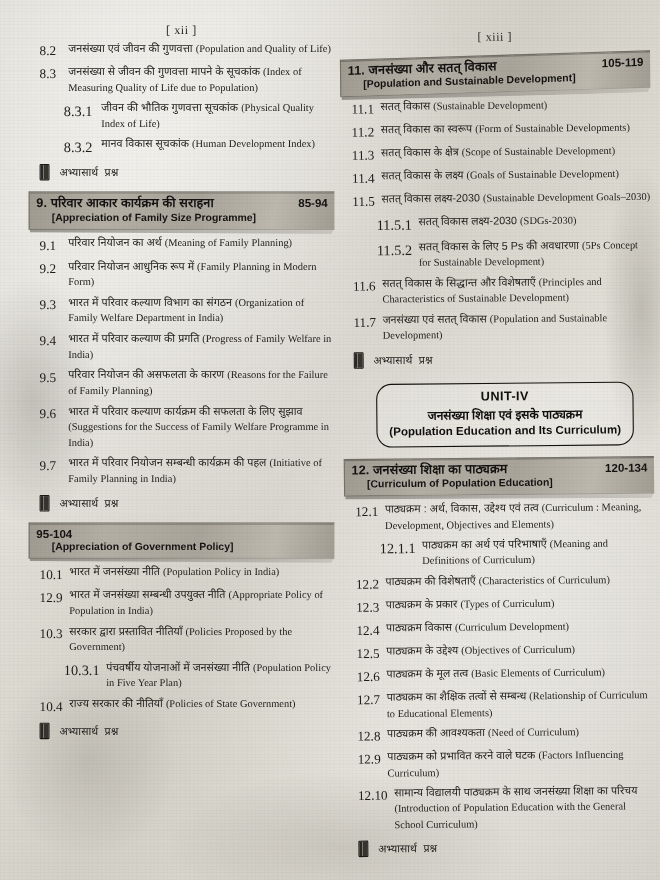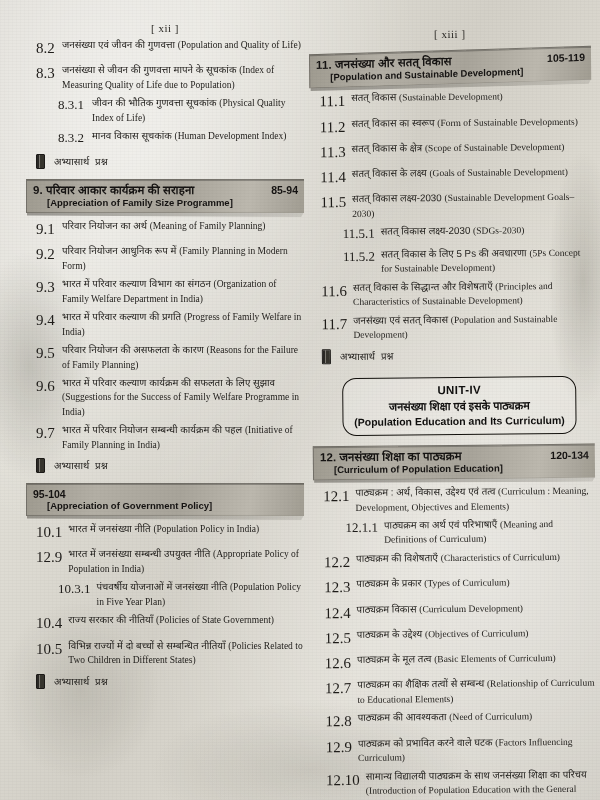--- a/index.html
+++ b/index.html
@@ -68,21 +68,21 @@
 
   
   ul.entries{list-style:none;margin:0;padding:0;}
   .entry{
     display:flex;gap:6px;align-items:flex-start;
     font-size:10px;line-height:1.42;color:#201e1b;
     margin:4px 0 0 0;
   }
   .entry .num{
     flex:0 0 auto;min-width:20px;text-align:left;
-    font-family:"Liberation Serif",serif;font-size:15px;
+    font-family:"Liberation Serif",serif;font-size:12px;
   }
   .entry .txt{flex:1 1 auto;}
   .hi{font-family:"Liberation Sans",sans-serif;font-size:9.8px;}
   .en{font-family:"Liberation Serif",serif;font-size:9.5px;}
 
   .lvl1{margin-left:10px;}
   .lvl2{margin-left:32px;}
   .lvl2 .num{min-width:28px;font-size:13px;}
 
   .exercise{
@@ -194,31 +194,31 @@
       </div>
       <ul class="entries">
         <li class="entry lvl1">
           <span class="num">10.1</span>
           <span class="txt"><span class="hi">भारत में जनसंख्या नीति </span><span class="en">(Population Policy in India)</span></span>
         </li>
         <li class="entry lvl1">
           <span class="num">12.9</span>
           <span class="txt"><span class="hi">भारत में जनसंख्या सम्बन्धी उपयुक्त नीति </span><span class="en">(Appropriate Policy of Population in India)</span></span>
         </li>
+        <li class="entry lvl1">
+          <span class="num">10.3</span>
+          <span class="txt"><span class="hi">सरकार द्वारा प्रस्तावित नीतियाँ </span><span class="en">(Policies Proposed by the Government)</span></span>
+        </li>
         <li class="entry lvl2">
           <span class="num">10.3.1</span>
           <span class="txt"><span class="hi">पंचवर्षीय योजनाओं में जनसंख्या नीति </span><span class="en">(Population Policy in Five Year Plan)</span></span>
         </li>
         <li class="entry lvl1">
           <span class="num">10.4</span>
           <span class="txt"><span class="hi">राज्य सरकार की नीतियाँ </span><span class="en">(Policies of State Government)</span></span>
-        </li>
-        <li class="entry lvl1">
-          <span class="num">10.5</span>
-          <span class="txt"><span class="hi">विभिन्न राज्यों में दो बच्चों से सम्बन्धित नीतियाँ </span><span class="en">(Policies Related to Two Children in Different States)</span></span>
         </li>
       </ul>
       <div class="exercise">
         <span class="ex-icon"></span>
         <span class="ex-label">अभ्यासार्थ प्रश्न</span>
       </div>
     </div>
 </div>
 
 <div class="col col-right fade">

